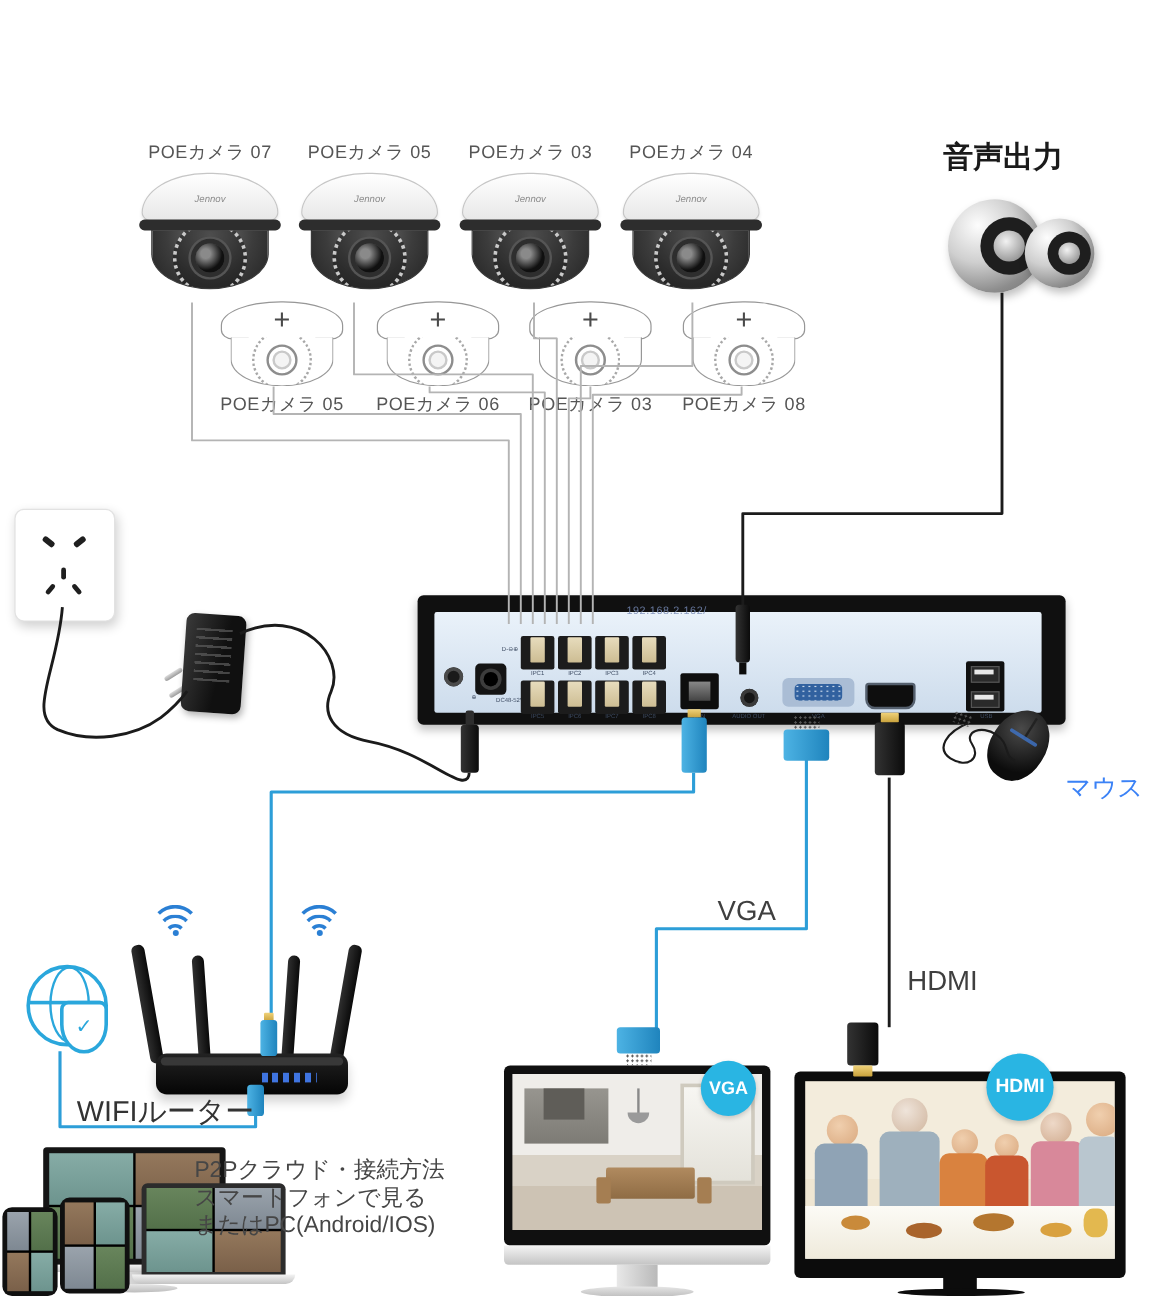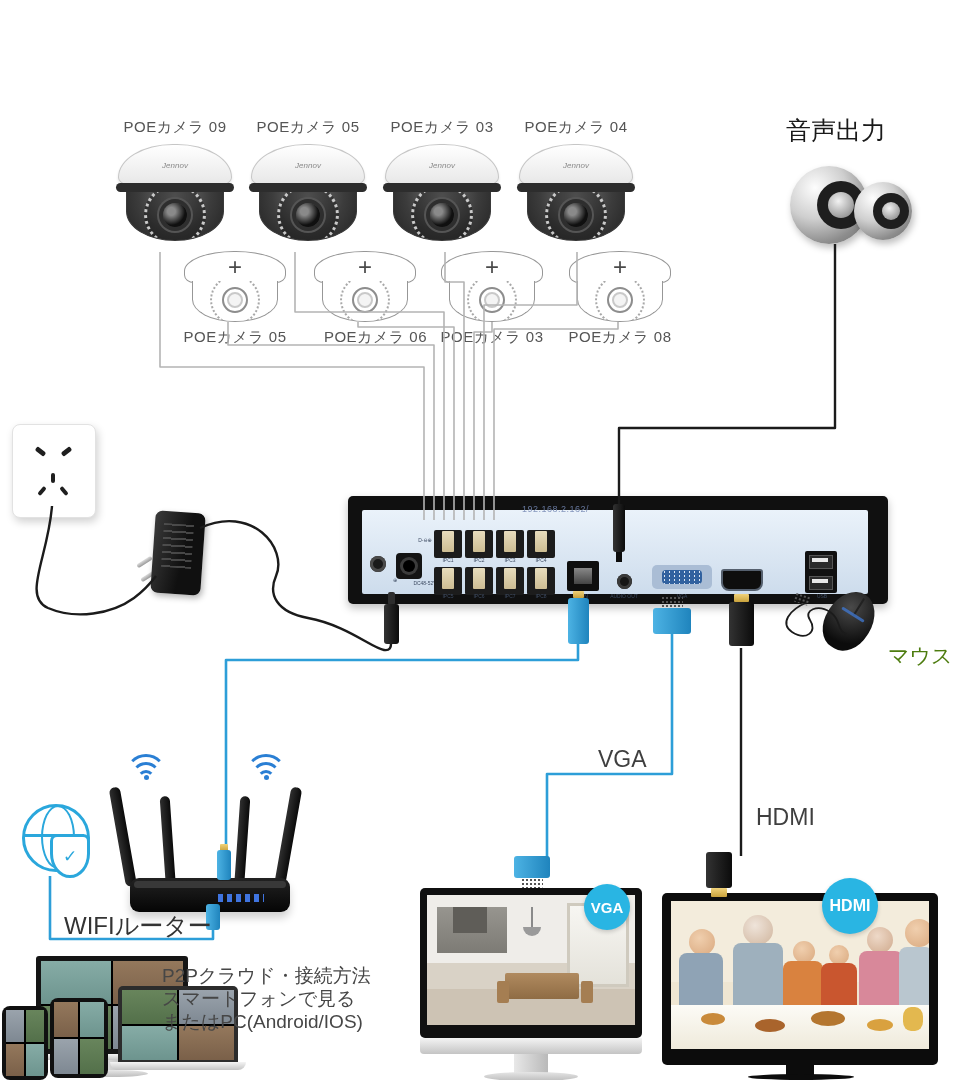--- a/index.html
+++ b/index.html
@@ -142,21 +142,21 @@
   #remote-text{left:162px;top:964px;width:210px;font-size:19px;line-height:1.22;color:#464646;z-index:6;}
   #remote-text span{display:block;}
 </style>
 </head>
 <body>
 
 <div id="canvas">
 
 
   <div class="abs cam" style="left:110px;top:118px;width:130px;">
-    <div class="camlabel">POEカメラ 09</div>
+    <div class="camlabel">POEカメラ 07</div>
     <div style="margin-top:7px;">
       <div class="cf-cap">
           <span class="cf-brand">Jennov</span>
         </div>
       <div class="cf-band"></div>
       <div class="cf-dome">
           <div class="cf-ring">
             <div class="cf-lens"></div>
           </div>
         </div>
@@ -222,21 +222,21 @@
     <div>
       <div class="ct-cap">
           <span>+</span>
         </div>
       <div class="ct-body">
           <div class="ct-ring">
             <div class="ct-lens"></div>
           </div>
         </div>
     </div>
-    <div class="camlabel" style="width:124px;margin-top:6px;text-align:right;">POEカメラ 06</div>
+    <div class="camlabel" style="width:124px;margin-top:6px;">POEカメラ 06</div>
   </div>
   <div class="abs cam" style="left:430px;top:251px;width:124px;">
     <div>
       <div class="ct-cap">
           <span>+</span>
         </div>
       <div class="ct-body">
           <div class="ct-ring">
             <div class="ct-lens"></div>
           </div>
@@ -251,21 +251,21 @@
         </div>
       <div class="ct-body">
           <div class="ct-ring">
             <div class="ct-lens"></div>
           </div>
         </div>
     </div>
     <div class="camlabel" style="width:124px;margin-top:6px;">POEカメラ 08</div>
   </div>
 
-  <div class="abs jp" style="left:786px;top:114px;font-size:25px;">音声出力</div>
+  <div class="abs jp" style="left:786px;top:114px;font-size:25px;font-weight:bold;">音声出力</div>
   <div class="abs spk" style="left:790px;top:166px;width:78px;height:78px;">
     <div class="spk-ring" style="right:3px;top:15px;width:48px;height:48px;">
         <div class="spk-hole" style="width:26px;height:26px;"></div>
       </div>
   </div>
   <div class="abs spk" style="left:854px;top:182px;width:58px;height:58px;">
     <div class="spk-ring" style="right:3px;top:11px;width:36px;height:36px;">
         <div class="spk-hole" style="width:18px;height:18px;"></div>
       </div>
   </div>
@@ -402,21 +402,21 @@
   <div class="abs plug silver-plate" style="left:521px;top:878px;width:22px;height:10px;"></div>
 
   <div class="abs plug black-body" style="left:706px;top:852px;width:26px;height:36px;"></div>
   <div class="abs plug gold" style="left:711px;top:888px;width:16px;height:9px;"></div>
 
   <div class="abs" id="mouse">
     <div class="split"></div>
     <div class="blue"></div>
   </div>
   <div class="abs plug silver-plate" style="left:794px;top:594px;width:16px;height:10px;transform:rotate(18deg);"></div>
-  <div class="abs jp" style="left:888px;top:642px;font-size:21px;color:#4d7c0f;">マウス</div>
+  <div class="abs jp" style="left:888px;top:642px;font-size:21px;color:#3b82f6;">マウス</div>
 
   <div class="abs jp" style="left:598px;top:746px;font-size:23px;color:#3f3f3f;">VGA</div>
   <div class="abs jp" style="left:756px;top:804px;font-size:23px;color:#3f3f3f;">HDMI</div>
 
   <div class="abs wifi" style="left:124px;top:748px;">
       <i class="a1"></i>
       <i class="a2"></i>
       <i class="a3"></i>
       <i class="dot"></i>
     </div>

